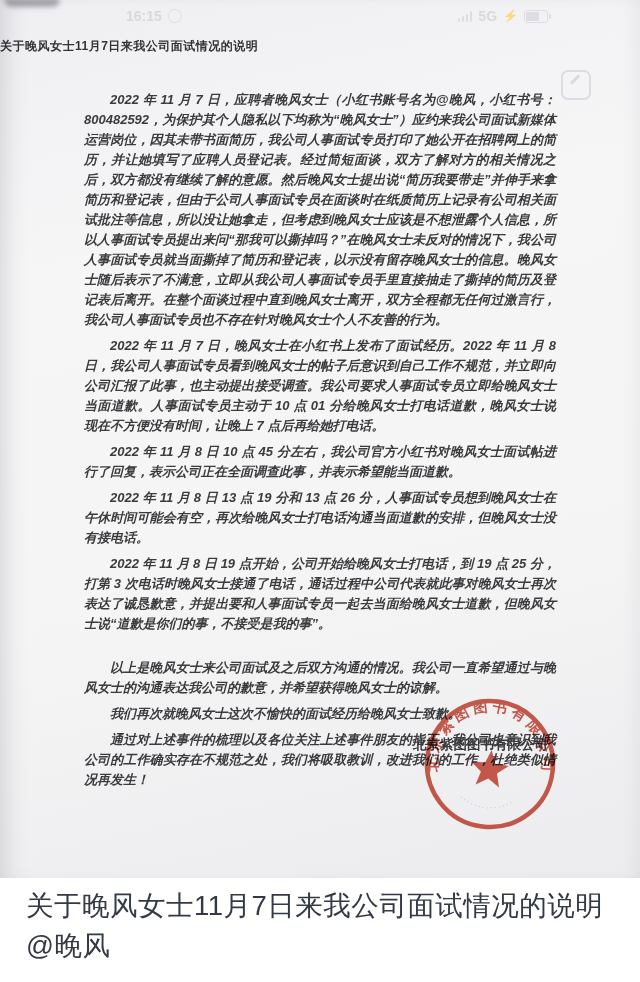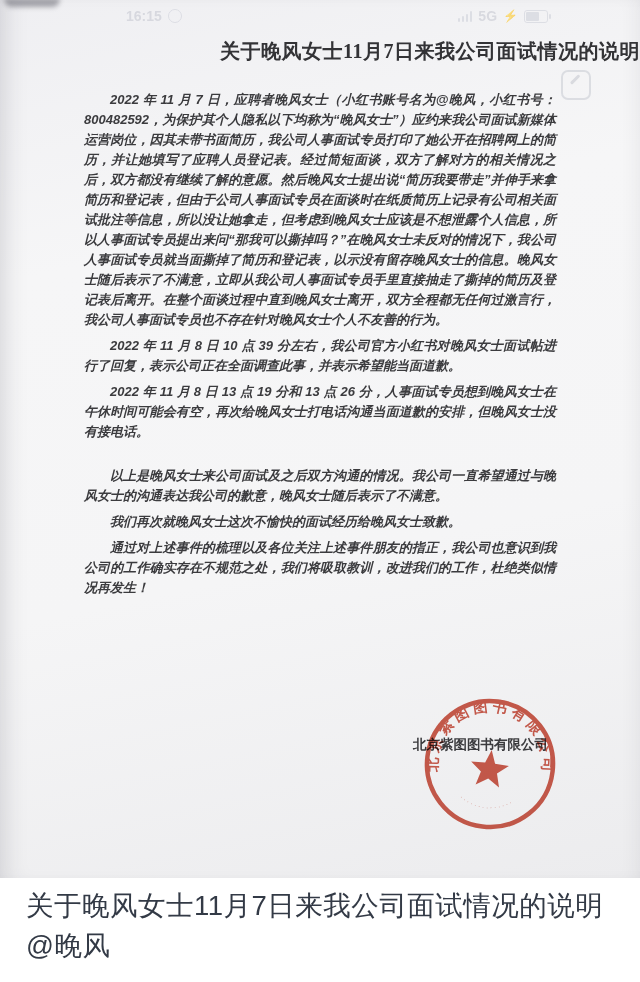--- a/index.html
+++ b/index.html
@@ -38,22 +38,22 @@
   .edit-ghost{
     position:absolute;top:70px;left:561px;width:26px;height:26px;
     border:2px solid rgba(176,179,190,.45);border-radius:7px;opacity:.8;
   }
   .edit-ghost::after{
     content:"";position:absolute;left:6px;top:6px;width:12px;height:2.5px;
     background:rgba(176,179,190,.5);transform:rotate(-45deg);border-radius:2px;
   }
 
   .doc-title{
-    position:absolute;top:38px;left:0;width:100%;text-align:right;
-    font-size:20px;font-weight:bold;color:#333336;letter-spacing:.5px;margin:0;font-family:Liberation Serif, serif;
+    position:absolute;top:38px;left:0;width:100%;text-align:left;
+    font-size:12px;font-weight:bold;color:#333336;letter-spacing:.5px;margin:0;
   }
   .doc-body{
     position:absolute;top:84px;left:78px;width:484px;
     font-size:13px;line-height:20px;color:#3b3b3e;font-weight:600;
     text-align:justify;
   }
   .doc-body p{margin:6px;text-indent:2em;font-style:italic;}
   .doc-body p.gap{margin-top:24px;}
 
   .signature{
@@ -109,23 +109,25 @@
           </span>
       </div>
     </div>
 
     <div class="edit-ghost"></div>
 
     <h1 class="doc-title">关于晚风女士11月7日来我公司面试情况的说明</h1>
 
     <div class="doc-body">
       <p>2022 年 11 月 7 日，应聘者晚风女士（小红书账号名为@晚风，小红书号：800482592，为保护其个人隐私以下均称为“晚风女士”）应约来我公司面试新媒体运营岗位，因其未带书面简历，我公司人事面试专员打印了她公开在招聘网上的简历，并让她填写了应聘人员登记表。经过简短面谈，双方了解对方的相关情况之后，双方都没有继续了解的意愿。然后晚风女士提出说“简历我要带走”并伸手来拿简历和登记表，但由于公司人事面试专员在面谈时在纸质简历上记录有公司相关面试批注等信息，所以没让她拿走，但考虑到晚风女士应该是不想泄露个人信息，所以人事面试专员提出来问“那我可以撕掉吗？”在晚风女士未反对的情况下，我公司人事面试专员就当面撕掉了简历和登记表，以示没有留存晚风女士的信息。晚风女士随后表示了不满意，立即从我公司人事面试专员手里直接抽走了撕掉的简历及登记表后离开。在整个面谈过程中直到晚风女士离开，双方全程都无任何过激言行，我公司人事面试专员也不存在针对晚风女士个人不友善的行为。</p>
-      <p>2022 年 11 月 8 日 10 点 39 分左右，我公司官方小红书对晚风女士面试帖进行了回复，表示公司正在全面调查此事，并表示希望能当面道歉。</p>
+      <p>2022 年 11 月 7 日，晚风女士在小红书上发布了面试经历。2022 年 11 月 8 日，我公司人事面试专员看到晚风女士的帖子后意识到自己工作不规范，并立即向公司汇报了此事，也主动提出接受调查。我公司要求人事面试专员立即给晚风女士当面道歉。人事面试专员主动于 10 点 01 分给晚风女士打电话道歉，晚风女士说现在不方便没有时间，让晚上 7 点后再给她打电话。</p>
+      <p>2022 年 11 月 8 日 10 点 45 分左右，我公司官方小红书对晚风女士面试帖进行了回复，表示公司正在全面调查此事，并表示希望能当面道歉。</p>
       <p>2022 年 11 月 8 日 13 点 19 分和 13 点 26 分，人事面试专员想到晚风女士在午休时间可能会有空，再次给晚风女士打电话沟通当面道歉的安排，但晚风女士没有接电话。</p>
-      <p class="gap">以上是晚风女士来公司面试及之后双方沟通的情况。我公司一直希望通过与晚风女士的沟通表达我公司的歉意，晚风女士随后表示了不满意。</p>
+      <p>2022 年 11 月 8 日 19 点开始，公司开始给晚风女士打电话，到 19 点 25 分，打第 3 次电话时晚风女士接通了电话，通话过程中公司代表就此事对晚风女士再次表达了诚恳歉意，并提出要和人事面试专员一起去当面给晚风女士道歉，但晚风女士说“道歉是你们的事，不接受是我的事”。</p>
+      <p class="gap">以上是晚风女士来公司面试及之后双方沟通的情况。我公司一直希望通过与晚风女士的沟通表达我公司的歉意，并希望获得晚风女士的谅解。</p>
       <p>我们再次就晚风女士这次不愉快的面试经历给晚风女士致歉。</p>
       <p>通过对上述事件的梳理以及各位关注上述事件朋友的指正，我公司也意识到我公司的工作确实存在不规范之处，我们将吸取教训，改进我们的工作，杜绝类似情况再发生！</p>
     </div>
 
     <div class="signature">
       <div>北京紫图图书有限公司</div>
     </div>
 
     <svg class="stamp" viewBox="0 0 140 140" xmlns="http://www.w3.org/2000/svg">
       <defs>

